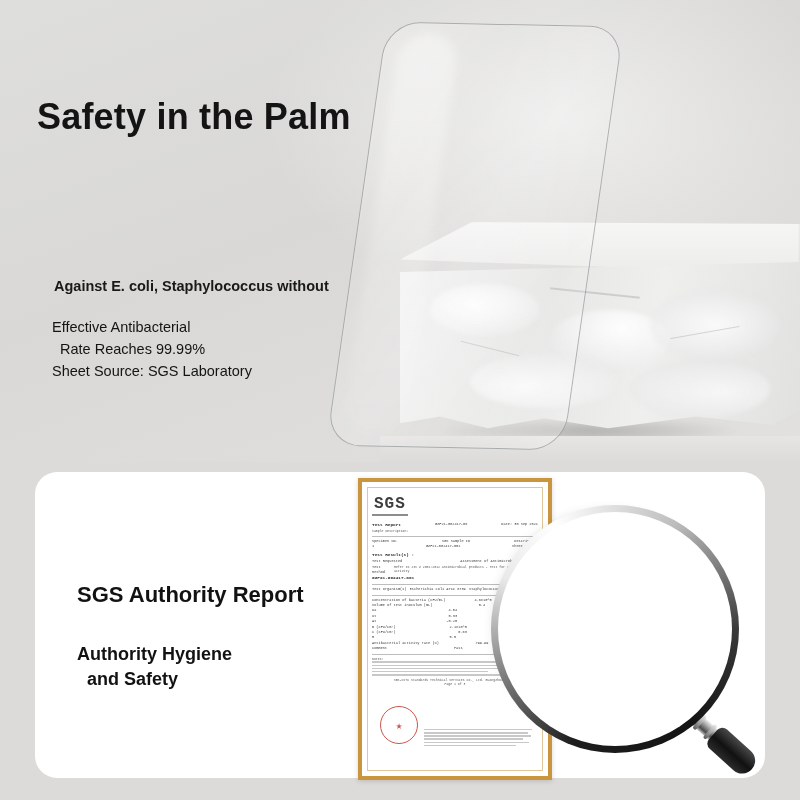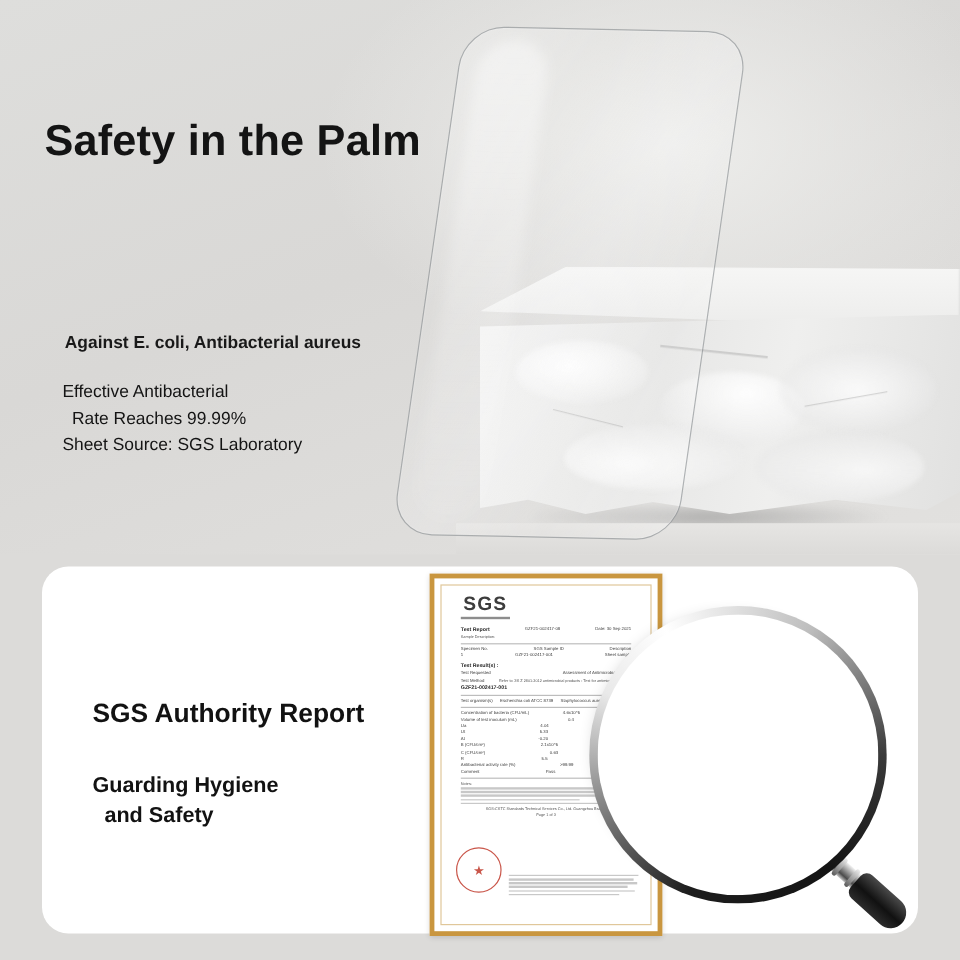--- a/index.html
+++ b/index.html
@@ -105,21 +105,21 @@
   .c-line2 .ln2{display:block;padding-left:10px;}
 
   
   .doc{
     position:absolute;left:358px;top:478px;width:186px;height:294px;
     background:#ffffff;
     border:4px solid #c9963f;
     box-shadow:0 1px 5px rgba(0,0,0,.16);
     overflow:hidden;
   }
-  .doc-inner{position:absolute;left:5px;top:5px;right:5px;bottom:5px;border:1px solid #e0c79a;padding:7px 16px;box-sizing:border-box;}
+  .doc-inner{position:absolute;left:5px;top:5px;right:5px;bottom:5px;border:1px solid #e0c79a;padding:7px 4px;box-sizing:border-box;font-family:Liberation Mono, monospace;}
   .sgs-logo{
     font-size:16px;font-weight:bold;color:#3d3d3d;letter-spacing:1px;
     border-bottom:2px solid #8d8d8d;display:inline-block;padding:0 2px 1px 2px;margin-bottom:6px;
   }
   .doc-h{font-size:4.4px;font-weight:bold;color:#2a2a2a;line-height:1.55;}
   .doc-row{display:flex;justify-content:space-between;font-size:3.6px;color:#3c3c3c;line-height:1.5;}
   .doc-rule{height:1px;background:#bdbdbd;margin:2px 0;}
   .mini{font-size:3.2px;color:#555;line-height:1.5;}
   .blur-lines span{display:block;height:1.6px;background:#9a9a9a;margin-bottom:1.6px;opacity:.55;}
   .stamp{
@@ -210,34 +210,34 @@
     </div>
 
     <div class="glass">
       <div class="glass-sheen"></div>
     </div>
 
     <div class="hero-text">
       <div class="h-title">
         <span>Safety in the Palm</span>
       </div>
-      <div class="h-sub">Against E. coli, Antibacterial aureus</div>
+      <div class="h-sub">Against E. coli, Staphylococcus without</div>
       <div class="h-stats">
         <span>Effective Antibacterial</span>
         <span class="ln2">Rate Reaches 99.99%</span>
         <span>Sheet Source: SGS Laboratory</span>
       </div>
     </div>
   </div>
 
   <div class="card">
     <div class="card-text">
       <div class="c-line1">SGS Authority Report</div>
       <div class="c-line2">
-        <span>Guarding Hygiene</span>
+        <span>Authority Hygiene</span>
         <span class="ln2">and Safety</span>
       </div>
     </div>
   </div>
 
   <div class="doc">
     <div class="doc-inner">
       <div class="sgs-logo">SGS</div>
 
       <div class="doc-row">

